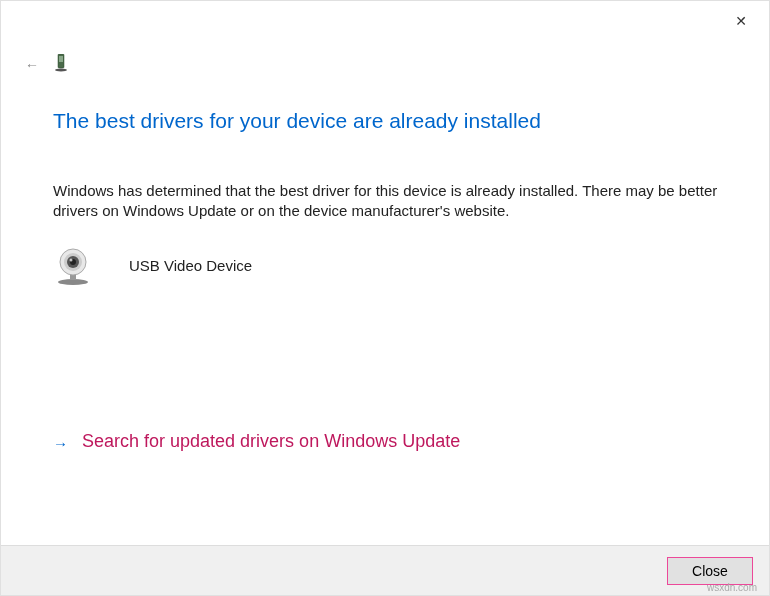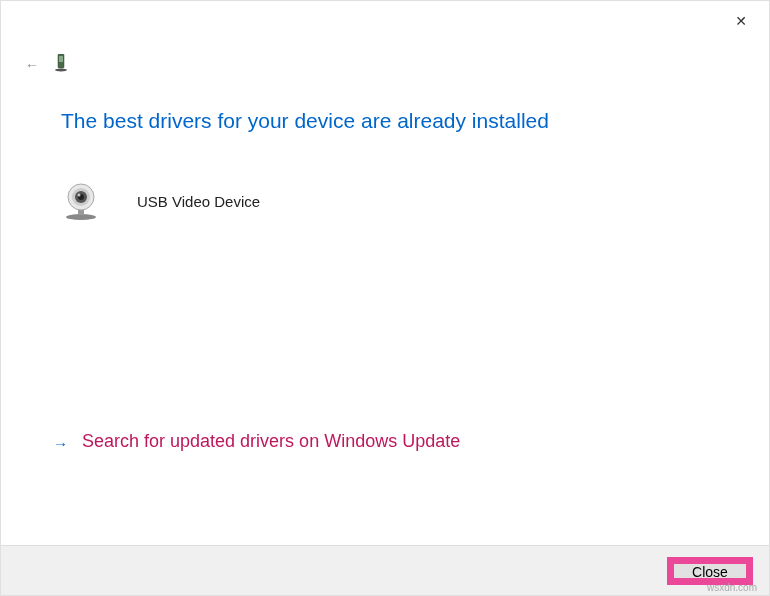--- a/index.html
+++ b/index.html
@@ -54,21 +54,21 @@
       width: 14px;
       height: 18px;
     }
     .header-title {
       font-size: 15px;
       color: #222;
     }
     .main-content {
       position: absolute;
       top: 108px;
-      left: 60px;
+      left: 52px;
       right: 40px;
     }
     .heading {
       color: #0066cc;
       font-size: 21px;
       font-weight: normal;
       margin-bottom: 48px;
     }
     .description {
       color: #222;
@@ -120,21 +120,21 @@
       background: #f0f0f0;
       display: flex;
       align-items: center;
       justify-content: flex-end;
       padding-right: 16px;
     }
     .close-button {
       min-width: 86px;
       height: 28px;
       background: #e1e1e1;
-      border: 7px solid #ec4899;
+      border: 1px solid #ec4899;
       font-size: 14px;
       cursor: pointer;
       font-family: inherit;
     }
     .watermark {
       position: absolute;
       bottom: 2px;
       right: 12px;
       font-size: 10px;
       color: #aaa;
@@ -151,20 +151,21 @@
     <svg viewBox="0 0 14 18">
       <rect x="4" y="0" width="6" height="14" rx="1" fill="#4a6a4a" stroke="#2a4a2a" stroke-width="0.5"></rect>
       <rect x="5" y="2" width="4" height="6" fill="#8aa88a"></rect>
       <ellipse cx="7" cy="16" rx="6" ry="1.5" fill="#555"></ellipse>
     </svg>
   </div>
 </div>
 
 <div class="main-content">
   <h1 class="heading">The best drivers for your device are already installed</h1>
+  <p class="description">Windows has determined that the best driver for this device is already installed. There may be better drivers on Windows Update or on the device manufacturer's website.</p>
   <div class="device-row">
     <div class="webcam-icon">
       <svg viewBox="0 0 40 40" width="40" height="40">
         <ellipse cx="20" cy="36" rx="15" ry="3" fill="#888"></ellipse>
         <rect x="17" y="26" width="6" height="8" fill="#999"></rect>
         <circle cx="20" cy="16" r="13" fill="#e8e8e8" stroke="#aaa" stroke-width="1"></circle>
         <circle cx="20" cy="16" r="9" fill="#ccc"></circle>
         <circle cx="20" cy="16" r="6" fill="#555"></circle>
         <circle cx="20" cy="16" r="3" fill="#222"></circle>
         <circle cx="18" cy="14" r="1.5" fill="#fff" opacity="0.7"></circle>

